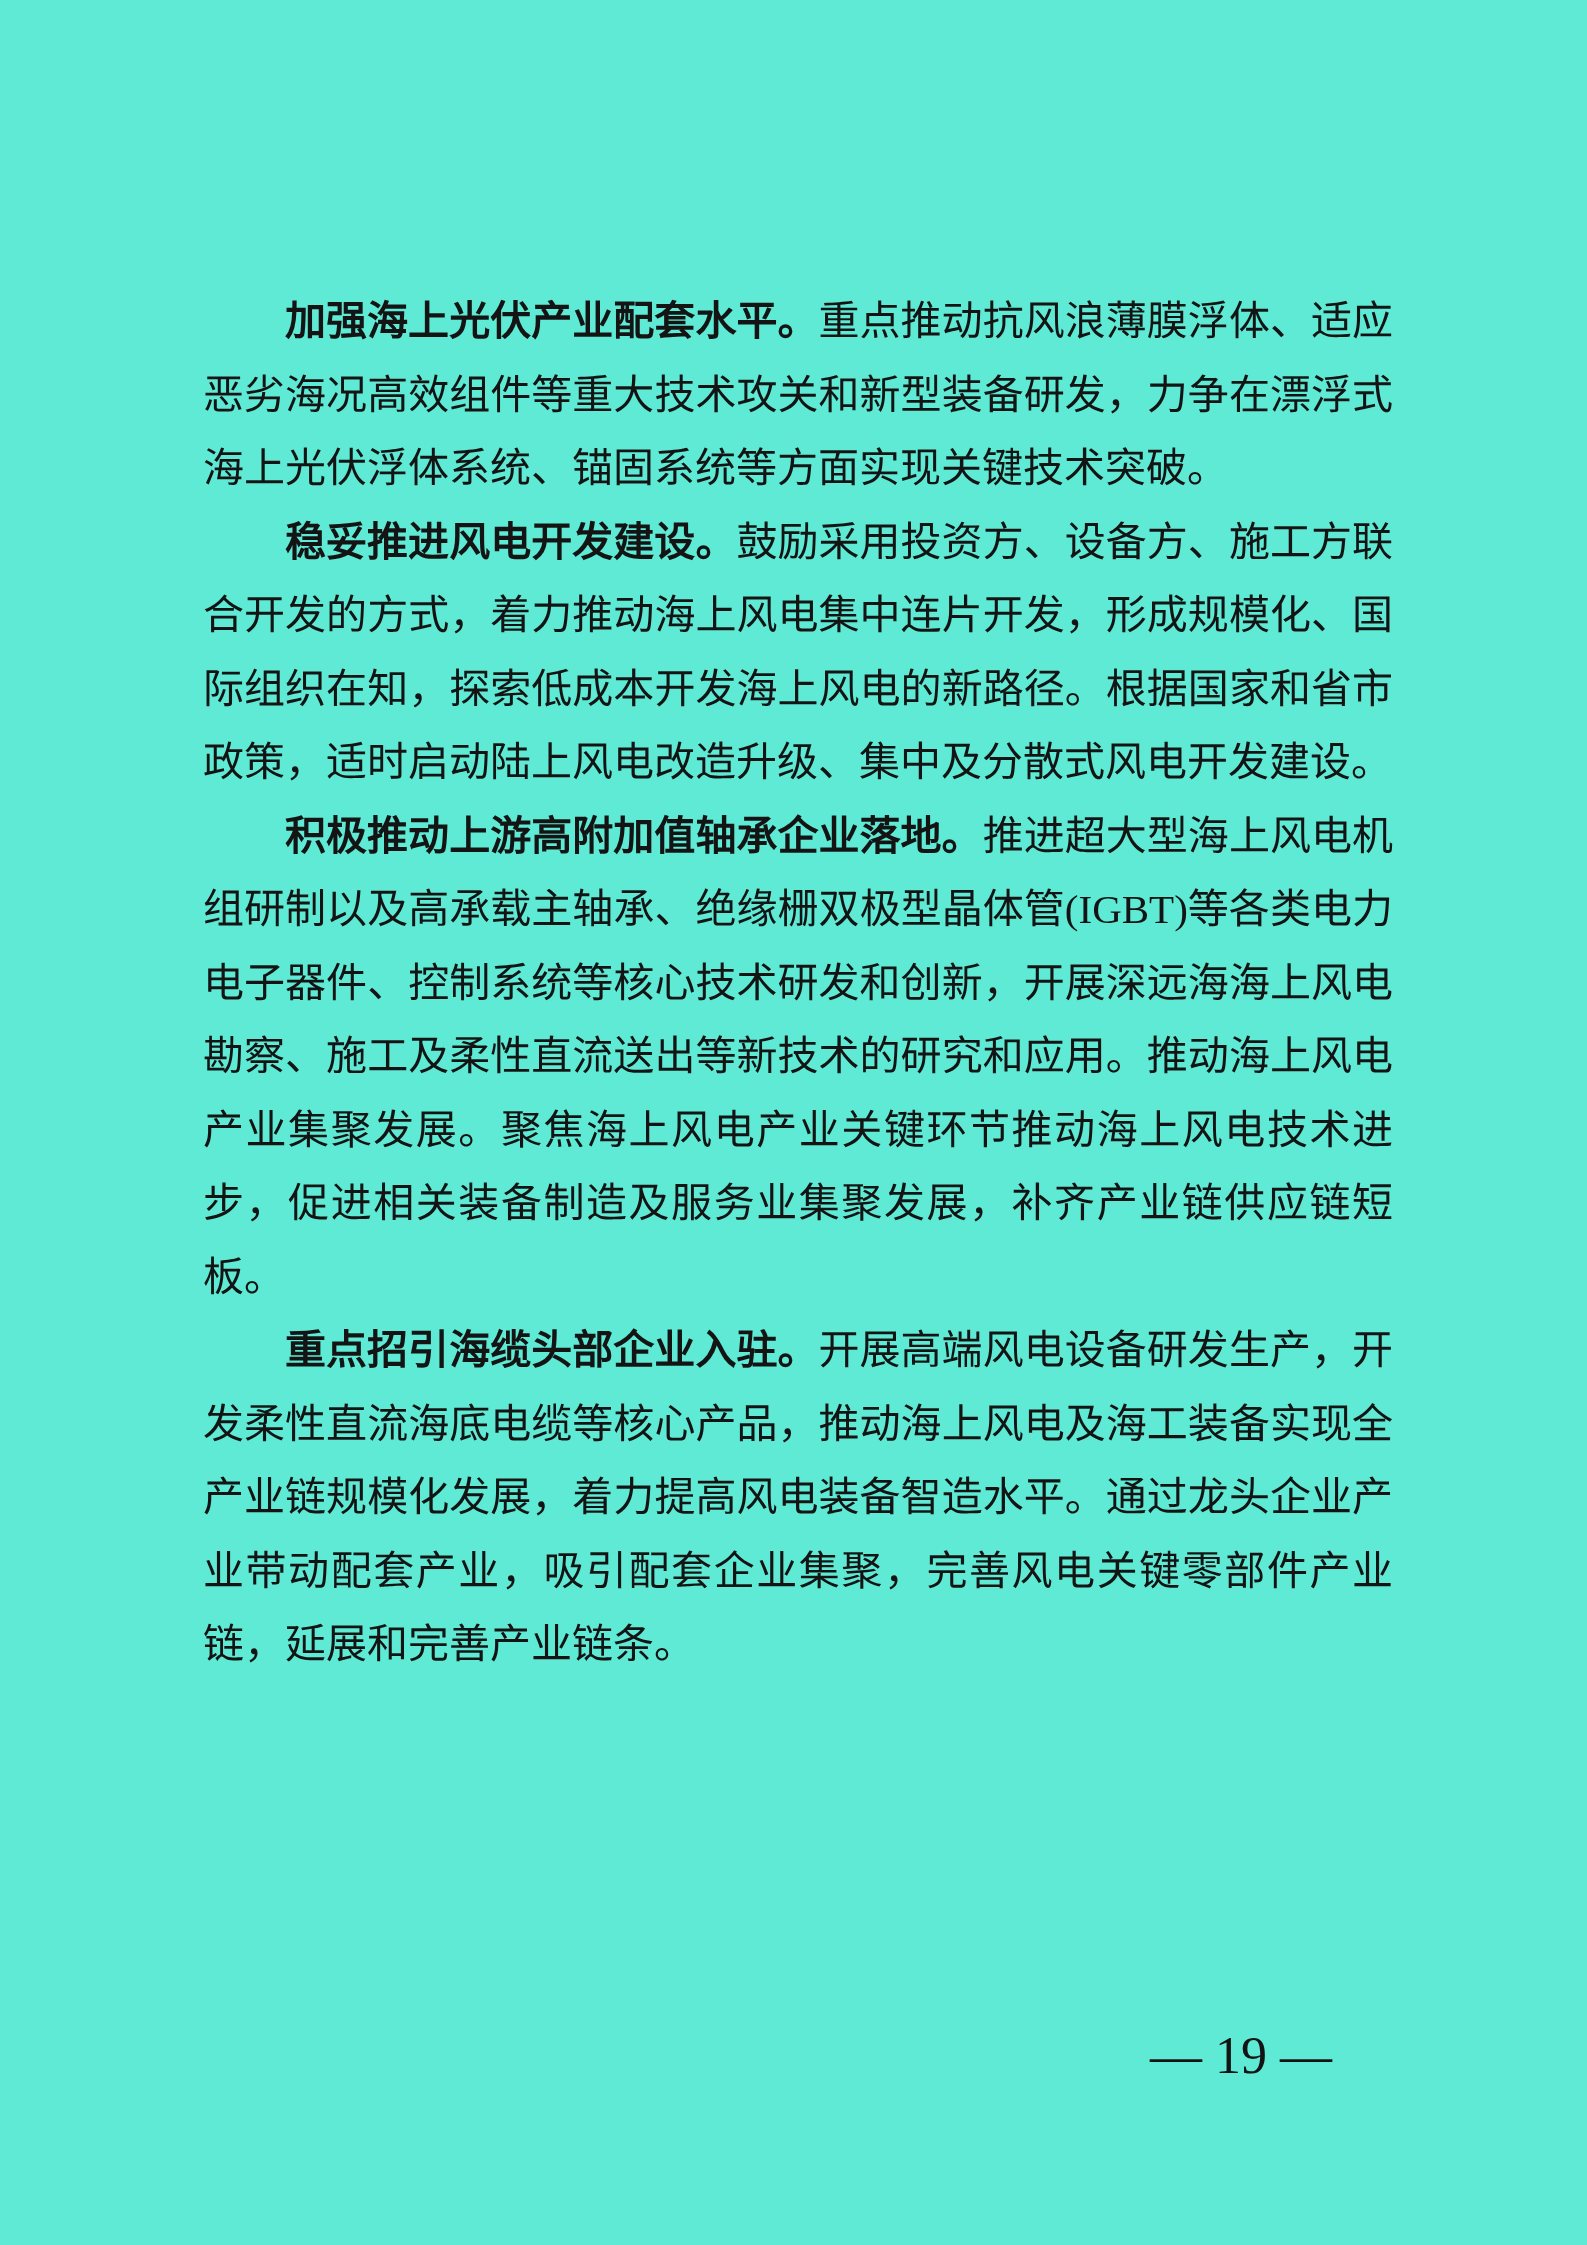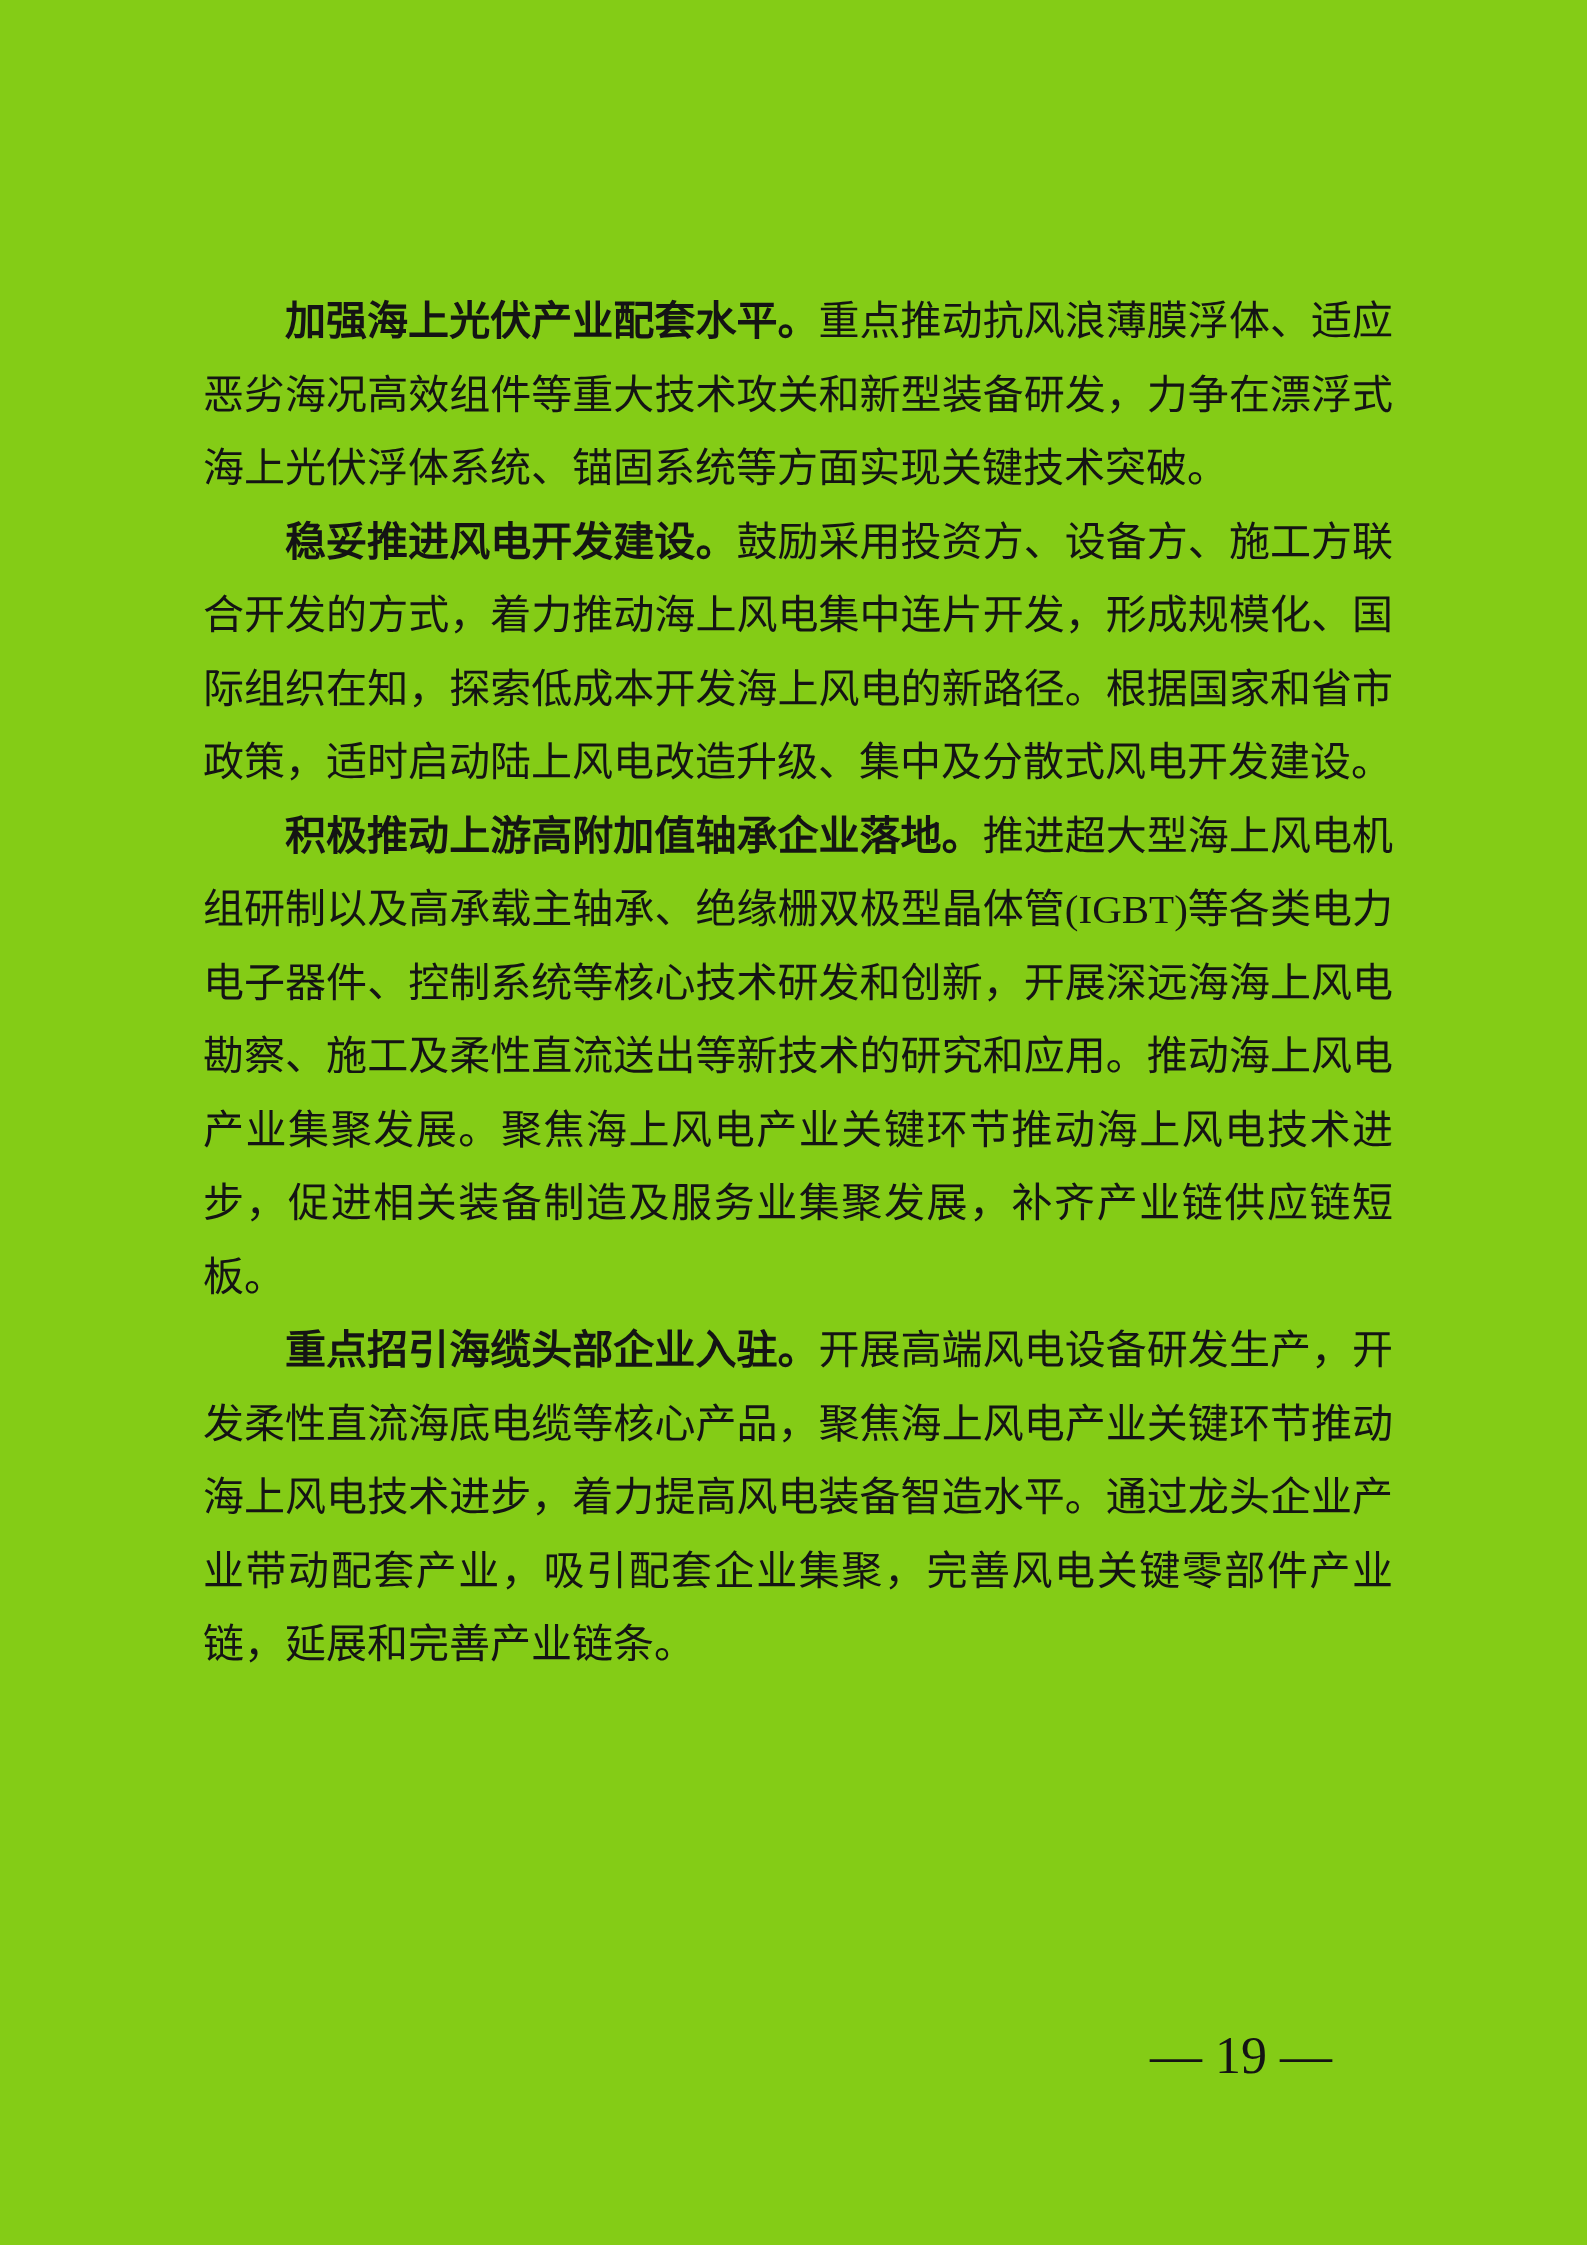--- a/index.html
+++ b/index.html
@@ -11,21 +11,21 @@
     position: relative;
     width: 1587px;
     height: 2245px;
     overflow: hidden;
     font-family: "Liberation Serif", "DejaVu Serif", serif;
     color: #141414;
   }
   .page {
     position: absolute;
     inset: 0;
-    background: #84cc16;
+    background: #5eead4;
     text-decoration: underline;
   }
   .text-block {
     position: absolute;
     left: 203px;
     top: 285px;
     width: 1190px;
   }
   .para {
     margin: 0;
@@ -60,21 +60,21 @@
 <div class="page">
 
   <main class="text-block">
 
     <p class="para"><span class="lead">加强海上光伏产业配套水平。</span><span class="body-text">重点推动抗风浪薄膜浮体、适应恶劣海况高效组件等重大技术攻关和新型装备研发，力争在漂浮式海上光伏浮体系统、锚固系统等方面实现关键技术突破。</span></p>
 
     <p class="para"><span class="lead">稳妥推进风电开发建设。</span><span class="body-text">鼓励采用投资方、设备方、施工方联合开发的方式，着力推动海上风电集中连片开发，形成规模化、国际组织在知，探索低成本开发海上风电的新路径。根据国家和省市政策，适时启动陆上风电改造升级、集中及分散式风电开发建设。</span></p>
 
     <p class="para"><span class="lead">积极推动上游高附加值轴承企业落地。</span><span class="body-text">推进超大型海上风电机组研制以及高承载主轴承、绝缘栅双极型晶体管(IGBT)等各类电力电子器件、控制系统等核心技术研发和创新，开展深远海海上风电勘察、施工及柔性直流送出等新技术的研究和应用。推动海上风电产业集聚发展。聚焦海上风电产业关键环节推动海上风电技术进步，促进相关装备制造及服务业集聚发展，补齐产业链供应链短板。</span></p>
 
-    <p class="para"><span class="lead">重点招引海缆头部企业入驻。</span><span class="body-text">开展高端风电设备研发生产，开发柔性直流海底电缆等核心产品，聚焦海上风电产业关键环节推动海上风电技术进步，着力提高风电装备智造水平。通过龙头企业产业带动配套产业，吸引配套企业集聚，完善风电关键零部件产业链，延展和完善产业链条。</span></p>
+    <p class="para"><span class="lead">重点招引海缆头部企业入驻。</span><span class="body-text">开展高端风电设备研发生产，开发柔性直流海底电缆等核心产品，推动海上风电及海工装备实现全产业链规模化发展，着力提高风电装备智造水平。通过龙头企业产业带动配套产业，吸引配套企业集聚，完善风电关键零部件产业链，延展和完善产业链条。</span></p>
 
 
   </main>
 
   <footer class="page-footer">
     <span>— 19 —</span>
   </footer>
 
 </div>
 

